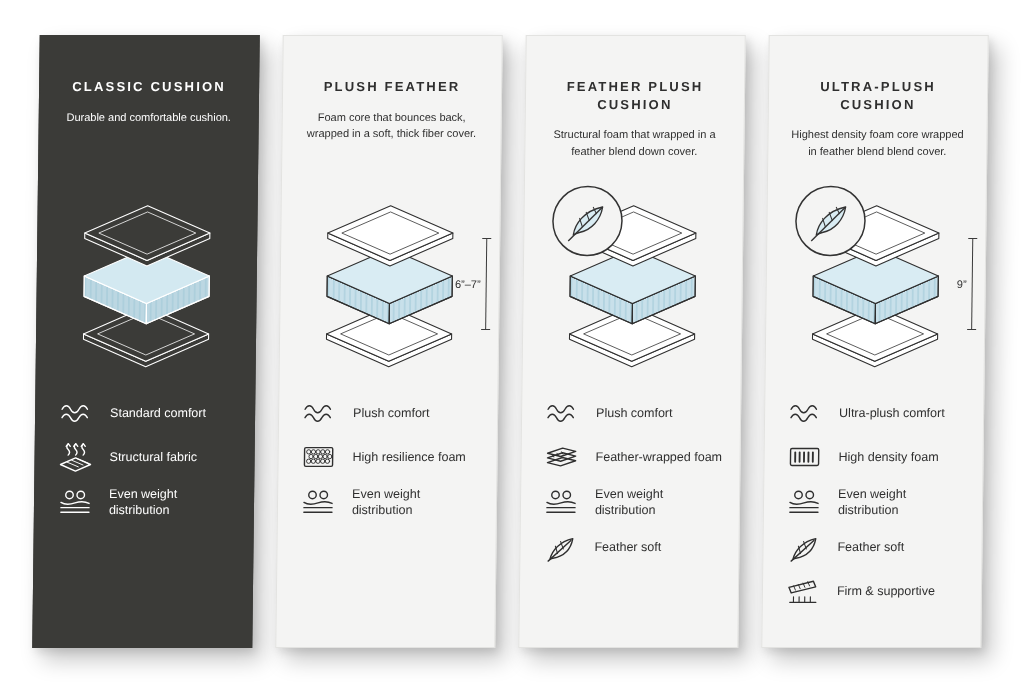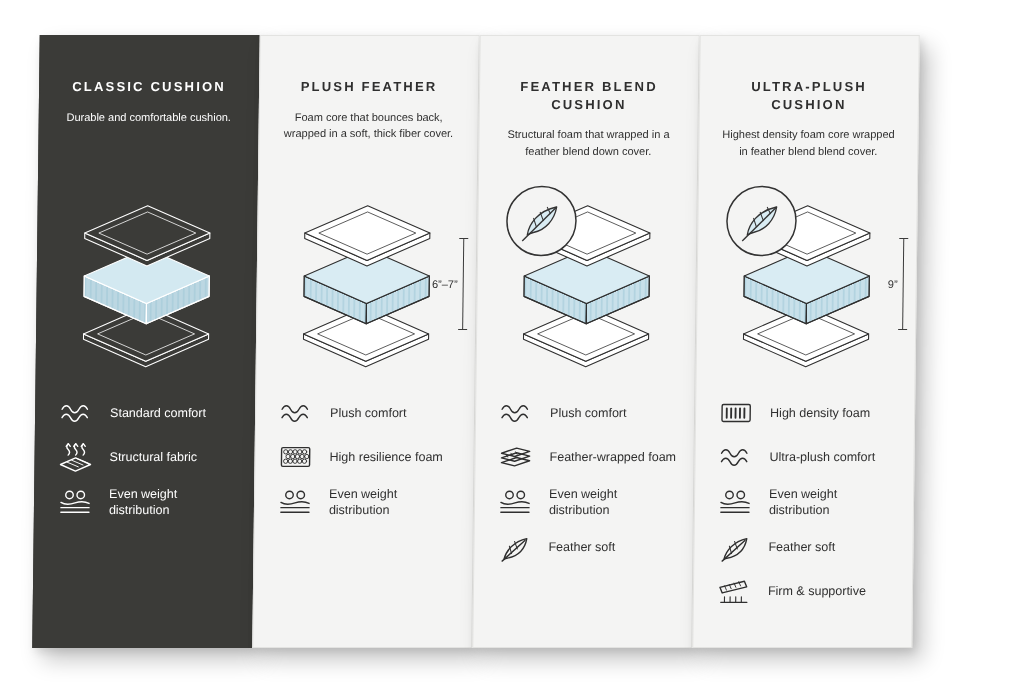--- a/index.html
+++ b/index.html
@@ -4,21 +4,21 @@
 <style>
   html,body{margin:0;padding:0;}
   body{
     width:1024px;height:683px;overflow:hidden;
     background:#ffffff;
     font-family:"Liberation Sans", sans-serif;
     color:#2f2f2f;
   }
   .board{
     position:absolute;inset:0;
-    display:flex;
+    display:flex;gap:23px;
     padding:35px 35px 0 36px;
     box-sizing:border-box;
     align-items:flex-start;
   }
   .card{
     width:220px;height:613px;
     box-sizing:border-box;
     padding:26px 16px 0 16px;
     background:var(--card-bg);
     border:1px solid #e3e3e1;
@@ -224,21 +224,21 @@
               <path d="M5 22h30M5 27h30"></path>
             </svg>
           </span>
         <span class="feat-label">Even weight distribution</span>
       </div>
     </div>
   </div>
 
   <div class="card">
     <div class="head">
-      <h2 class="card-title">FEATHER BLEND CUSHION</h2>
+      <h2 class="card-title">FEATHER PLUSH CUSHION</h2>
       <p class="card-desc">Structural foam that wrapped in a feather blend down cover.</p>
     </div>
     <div class="illus">
       <svg viewBox="0 0 220 215" width="172">
         <g stroke="currentColor" stroke-width="1.4" stroke-linejoin="round">
           <polygon points="30,170 110,205 190,170 190,177 110,212 30,177" fill="var(--panel-fill)"></polygon>
           <polygon points="110,135 190,170 110,205 30,170" fill="var(--panel-fill)"></polygon>
           <polygon points="110,143 172,170 110,197 48,170" fill="none" stroke-width="1"></polygon>
           <polygon points="30,96 110,131 110,157 30,122" fill="var(--foam-side)"></polygon>
           <polygon points="190,96 110,131 110,157 190,122" fill="var(--foam-side)"></polygon>
@@ -339,34 +339,34 @@
       </span>
       <div class="measure">
         <span class="m-label">9”</span>
         <div class="m-bar"></div>
       </div>
     </div>
     <div class="features">
       <div class="feat">
         <span class="ic">
             <svg viewBox="0 0 40 32" width="38" height="30" fill="none" stroke="currentColor" stroke-width="1.5" stroke-linecap="round" stroke-linejoin="round">
+              <path d="M5 12c2.5-5 6.5-5 9 0s6.5 5 9 0 6.5-5 9 0"></path>
+              <path d="M5 21c2.5-5 6.5-5 9 0s6.5 5 9 0 6.5-5 9 0"></path>
+            </svg>
+          </span>
+        <span class="feat-label">Ultra-plush comfort</span>
+      </div>
+      <div class="feat">
+        <span class="ic">
+            <svg viewBox="0 0 40 32" width="38" height="30" fill="none" stroke="currentColor" stroke-width="1.5" stroke-linecap="round" stroke-linejoin="round">
               <rect x="5" y="7" width="30" height="18" rx="1.5"></rect>
               <path d="M10 11v10M14.7 11v10M19.4 11v10M24.1 11v10M28.8 11v10" stroke-width="2"></path>
             </svg>
           </span>
         <span class="feat-label">High density foam</span>
-      </div>
-      <div class="feat">
-        <span class="ic">
-            <svg viewBox="0 0 40 32" width="38" height="30" fill="none" stroke="currentColor" stroke-width="1.5" stroke-linecap="round" stroke-linejoin="round">
-              <path d="M5 12c2.5-5 6.5-5 9 0s6.5 5 9 0 6.5-5 9 0"></path>
-              <path d="M5 21c2.5-5 6.5-5 9 0s6.5 5 9 0 6.5-5 9 0"></path>
-            </svg>
-          </span>
-        <span class="feat-label">Ultra-plush comfort</span>
       </div>
       <div class="feat">
         <span class="ic">
             <svg viewBox="0 0 40 32" width="38" height="30" fill="none" stroke="currentColor" stroke-width="1.5" stroke-linecap="round" stroke-linejoin="round">
               <circle cx="14" cy="8.5" r="4"></circle>
               <circle cx="26" cy="8.5" r="4"></circle>
               <path d="M5 16.5c4 2.5 9 2.5 15 .5 6-2 11-1.5 15 .5"></path>
               <path d="M5 22h30M5 27h30"></path>
             </svg>
           </span>

